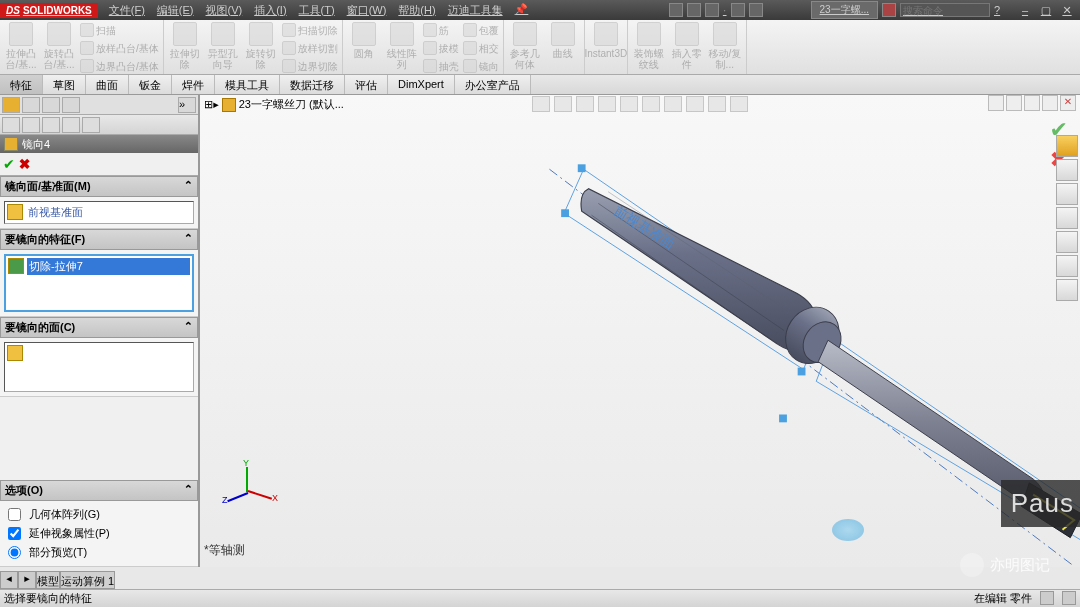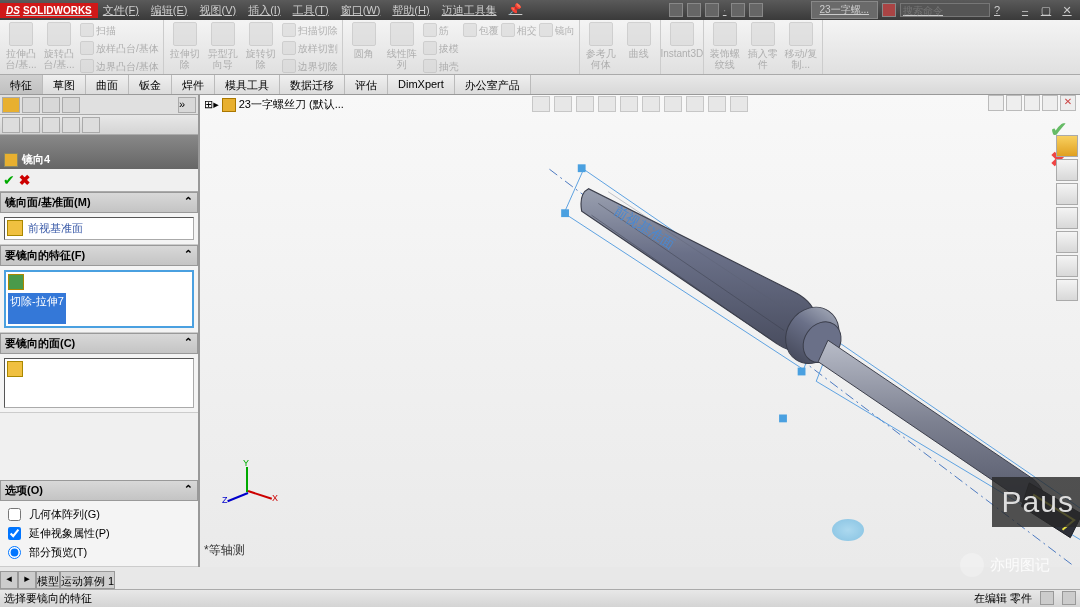--- a/index.html
+++ b/index.html
@@ -1,20 +1,20 @@
 <!DOCTYPE html>
 <html><head>
 <meta charset="utf-8">
 <style>
 * { margin:0; padding:0; box-sizing:border-box; font-family:"Microsoft YaHei",Arial,sans-serif; }
 body { width:1080px; height:607px; background:#e8e8e8; overflow:hidden; position:relative; font-size:11px; }
 .titlebar { height:20px; background:linear-gradient(#5a5a5a,#3a3a3a); display:flex; align-items:center; color:#ccc; font-size:11px;text-decoration:underline; }
 .titlebar .logo { background:#d01818; color:#fff; padding:2px 6px; font-weight:bold; font-size:10px; display:flex; align-items:center; }
 .titlebar .logo .ds { font-style:italic; margin-right:3px; }
-.menus { display:flex; margin-left:0; gap:2px; }
+.menus { display:flex; margin-left:6px; gap:2px; }
 .menus span { padding:2px 5px; cursor:pointer; }
 .titlebar .docs { margin-left:auto; display:flex; align-items:center; gap:4px; }
 .titlebar .docs .doctab { background:#6a6a6a; padding:1px 8px; border:1px solid #888; font-size:10px; }
 .titlebar .search { background:#555; border:1px solid #777; width:90px; height:14px; font-size:10px; color:#ccc; padding:0 2px; }
 .titlebar .winbtns { display:flex; gap:3px; margin:0 4px; }
 .titlebar .winbtns div { width:18px; text-align:center; cursor:pointer; }
 .ribbon { height:55px; background:linear-gradient(#f4f4f4,#e0e0e0); border-bottom:1px solid #aaa; display:flex; font-size:10px; color:#888; }
 .rgroup { border-right:1px solid #ccc; padding:2px 4px; display:flex; gap:4px; align-items:flex-start; }
 .rbtn { display:flex; flex-direction:column; align-items:center; width:34px; text-align:center; line-height:11px; gap:2px; opacity:0.6; cursor:pointer; }
 .rbtn .ico { width:24px; height:24px; background:#d8d8d8; border:1px solid #bbb; border-radius:2px; }
@@ -22,31 +22,31 @@
 .rbtn.sm .ico { width:14px; height:14px; }
 .tabs { height:20px; background:linear-gradient(#e8e8e8,#d8d8d8); display:flex; border-bottom:1px solid #999; font-size:11px; }
 .tabs .tab { padding:3px 10px; border-right:1px solid #bbb; cursor:pointer; background:linear-gradient(#f0f0f0,#dcdcdc); }
 .tabs .tab.active { background:linear-gradient(#d0d0d0,#c0c0c0); }
 .main { display:flex; height:472px; position:relative; }
 .panel { width:200px; background:#f0f0f0; border-right:2px solid #999; display:flex; flex-direction:column; }
 .panel-tabs { height:20px; background:#e0e0e0; display:flex; gap:2px; padding:2px; border-bottom:1px solid #aaa; }
 .panel-tabs div { width:18px; height:16px; background:#d8d8d8; border:1px solid #aaa; cursor:pointer; }
 .toolbar2 { height:20px; background:linear-gradient(#e8e8e8,#d4d4d4); display:flex; padding:2px; gap:2px; border-bottom:1px solid #aaa; }
 .toolbar2 div { width:18px; height:16px; background:#ddd; border:1px solid #aaa; cursor:pointer; }
-.feat-header { height:34px; background:linear-gradient(#888,#666); color:#fff; padding:2px 4px; font-size:11px; display:flex; align-items:flex-end; gap:4px;font-weight:bold; }
+.feat-header { height:18px; background:linear-gradient(#888,#666); color:#fff; padding:2px 4px; font-size:11px; display:flex; align-items:flex-start; gap:4px; }
 .feat-header .fico { width:14px; height:14px; background:#e8b030; border:1px solid #886; }
 .okcancel { padding:3px; display:flex; gap:4px; border-bottom:1px solid #aaa; }
 .okcancel .ok { color:#0a0; font-size:14px; cursor:pointer; }
 .okcancel .no { color:#c00; font-size:14px; cursor:pointer; font-weight:bold; }
 .section-h { background:linear-gradient(#d8d8d8,#c4c4c4); border:1px solid #999; padding:2px 4px; font-size:11px; font-weight:bold; display:flex; justify-content:space-between; cursor:pointer; }
 .section-b { padding:4px; background:#f4f4f4; border-bottom:1px solid #ccc; }
 .selbox { background:#fff; border:1px inset #aaa; padding:2px; min-height:22px; display:flex; align-items:flex-start; gap:3px; }
 .selbox.tall { min-height:58px; align-items:flex-start; }
 .selbox .sico { width:16px; height:16px; background:#f0c040; border:1px solid #a80; flex-shrink:0; }
-.selbox.blue { border:2px solid #4aa0e0;flex-direction:column; }
+.selbox.blue { border:2px solid #4aa0e0; }
 .selbox .val { background:#fff; flex:1; font-size:11px; }
 .selbox .val.sel { background:#3478d8; color:#fff; padding:1px 2px; }
 .selbox .val.hl { color:#3a5aa8; padding:1px 2px; }
 .opt { padding:2px 4px; font-size:11px; display:flex; align-items:center; gap:8px; }
 .viewport { flex:1; background:linear-gradient(#f8f8f8,#eaeaea); position:relative; overflow:hidden; }
 .vtoolbar { position:absolute; top:0; left:0; right:0; height:18px; display:flex; justify-content:center; gap:4px; align-items:center; }
 .vtoolbar div { width:18px; height:16px; background:#e4e4e4; border:1px solid #bbb; cursor:pointer; opacity:0.8; }
 .bcrumb { position:absolute; top:2px; left:4px; display:flex; align-items:center; gap:3px; font-size:11px; }
 .bcrumb .ico { width:14px; height:14px; background:#e8b030; border:1px solid #a70; }
 .sidetools { position:absolute; right:2px; top:40px; display:flex; flex-direction:column; gap:2px; }
@@ -62,21 +62,21 @@
 .triad .lx { position:absolute; left:48px; top:26px; color:#c00; font-size:9px; }
 .triad .lz { position:absolute; left:-2px; top:28px; color:#00c; font-size:9px; }
 .vlabel { position:absolute; left:4px; bottom:8px; font-size:12px; color:#333; }
 .model { position:absolute; top:40px; left:200px; width:680px; height:430px; }
 .model svg { width:100%; height:100%; }
 .bottomtabs { position:absolute; bottom:18px; left:0; height:18px; display:flex; font-size:11px; }
 .bottomtabs .btab { padding:2px 0; background:#d0d0d0; border:1px solid #999; cursor:pointer; }
 .bottomtabs .scroll { width:18px; background:#ccc; border:1px solid #999; text-align:center; cursor:pointer; }
 .status { position:absolute; bottom:0; left:0; right:0; height:18px; background:linear-gradient(#e8e8e8,#d4d4d4); border-top:1px solid #aaa; display:flex; font-size:11px; align-items:center; padding:0 4px; }
 .status .r { margin-left:auto; display:flex; gap:8px; }
-.paus { position:absolute; right:0; bottom:80px; background:rgba(40,40,40,0.8); color:#ddd; padding:8px 6px 8px 10px; font-size:30px; letter-spacing:1px; }
+.paus { position:absolute; right:0; bottom:80px; background:rgba(40,40,40,0.8); color:#ddd; padding:8px 6px 8px 10px; font-size:26px; letter-spacing:1px; }
 .water { position:absolute; right:30px; bottom:30px; color:#fff; font-size:15px; opacity:0.85; display:flex; align-items:center; gap:6px; }
 .water .wico { width:24px; height:24px; border-radius:50%; background:rgba(255,255,255,0.3); }
 .blob { position:absolute; bottom:26px; right:216px; width:32px; height:22px; background:radial-gradient(#9cd4f0,#6eb8e0); border-radius:50%; opacity:0.8; }
 </style>
 </head>
 <body>
 
 <div class="titlebar">
   <div class="logo">
       <span class="ds">DS</span>
@@ -182,21 +182,21 @@
         </div>
       <div class="rbtn sm">
           <div class="ico"></div>
           <span>拔模</span>
         </div>
       <div class="rbtn sm">
           <div class="ico"></div>
           <span>抽壳</span>
         </div>
     </div>
-    <div style="display:flex;flex-direction:row;gap:2px">
+    <div style="display:flex;flex-direction:column;gap:2px">
       <div class="rbtn sm">
           <div class="ico"></div>
           <span>包覆</span>
         </div>
       <div class="rbtn sm">
           <div class="ico"></div>
           <span>相交</span>
         </div>
       <div class="rbtn sm">
           <div class="ico"></div>

